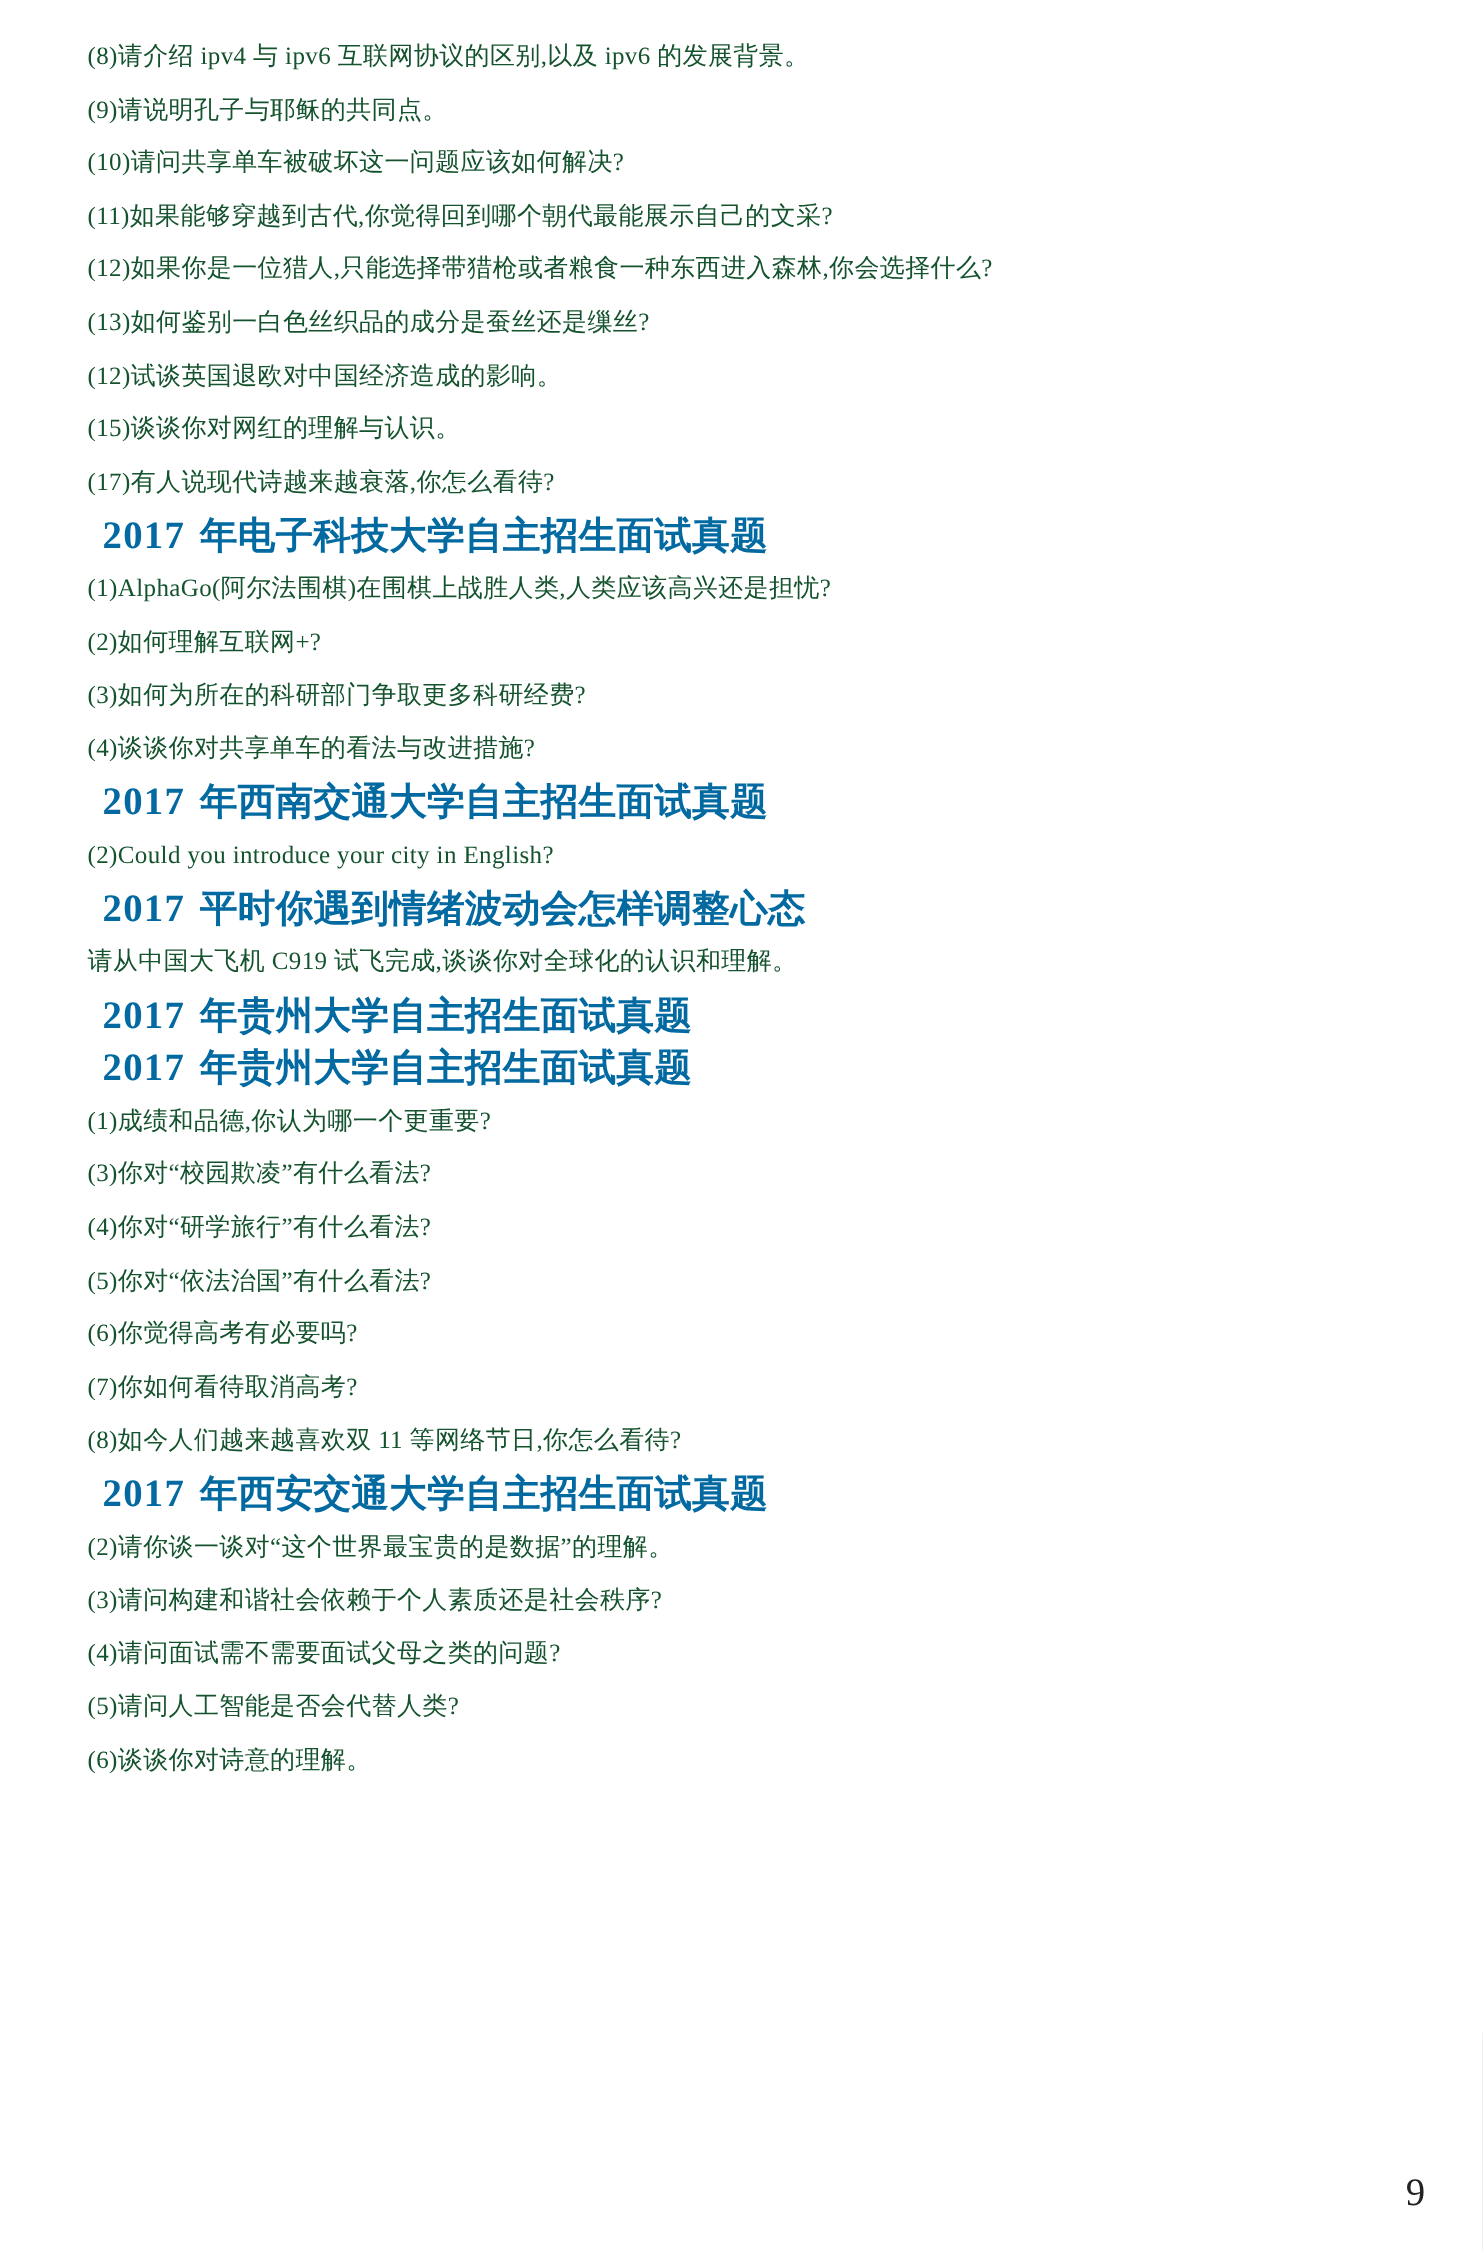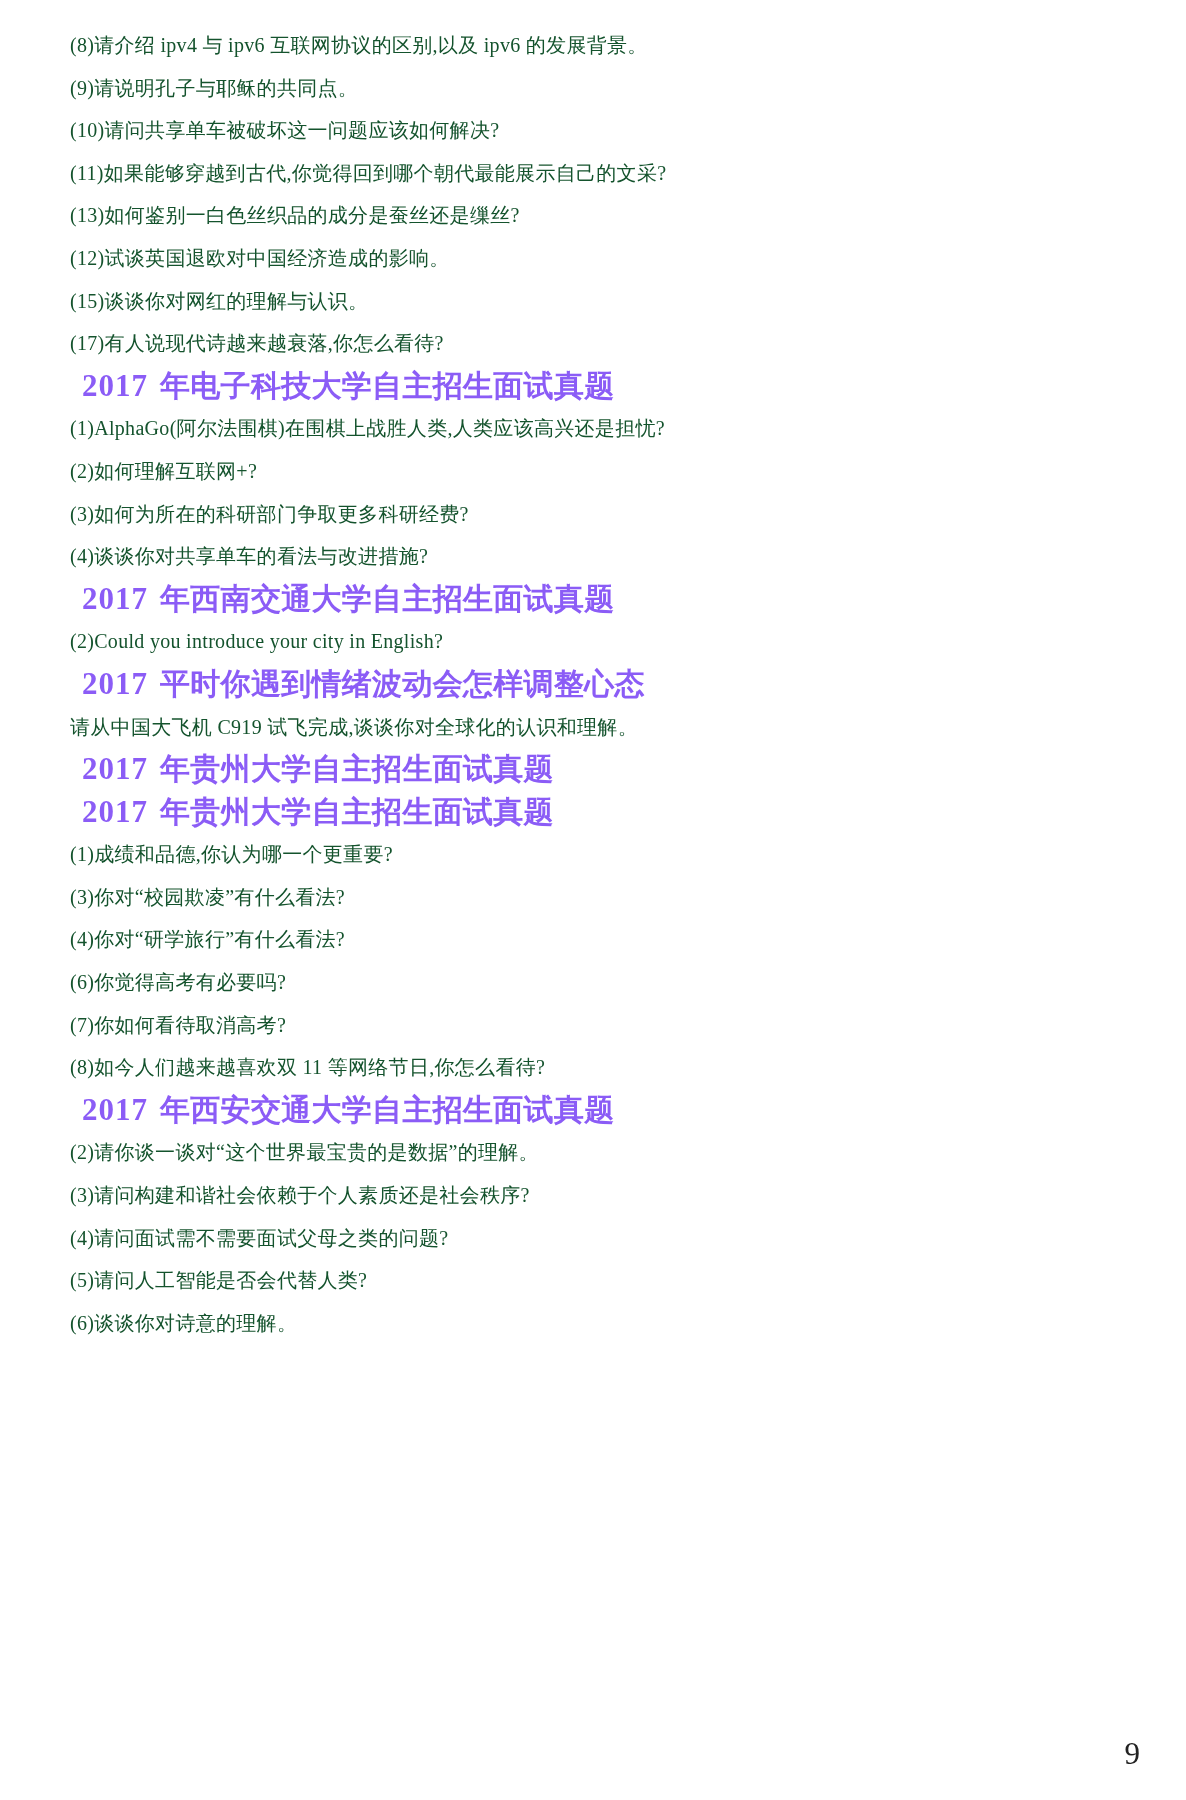--- a/index.html
+++ b/index.html
@@ -21,21 +21,21 @@
     height:42.6px;
     color:#14532d;
     white-space:nowrap;
     letter-spacing:0.3px;
   }
   .line.header{
     font-family:"Liberation Sans","DejaVu Sans",sans-serif;
     font-weight:700;
     font-size:30px;
     padding-left:12px;
-    color:#8b5cf6;
+    color:#0369a1;
   }
   .line.header .year{
     font-family:"Liberation Serif","DejaVu Serif",serif;
     font-weight:700;
     font-size:31px;
     letter-spacing:1px;
     margin-right:12px;
   }
   .page-number{
     position:absolute;
@@ -48,38 +48,40 @@
 </style>
 </head>
 <body>
 
 <div class="page">
   <div class="content">
       <div class="line">(8)请介绍 ipv4 与 ipv6 互联网协议的区别,以及 ipv6 的发展背景。</div>
       <div class="line">(9)请说明孔子与耶稣的共同点。</div>
       <div class="line">(10)请问共享单车被破坏这一问题应该如何解决?</div>
       <div class="line">(11)如果能够穿越到古代,你觉得回到哪个朝代最能展示自己的文采?</div>
+      <div class="line">(12)如果你是一位猎人,只能选择带猎枪或者粮食一种东西进入森林,你会选择什么?</div>
       <div class="line">(13)如何鉴别一白色丝织品的成分是蚕丝还是缫丝?</div>
       <div class="line">(12)试谈英国退欧对中国经济造成的影响。</div>
       <div class="line">(15)谈谈你对网红的理解与认识。</div>
       <div class="line">(17)有人说现代诗越来越衰落,你怎么看待?</div>
       <div class="line header"><span class="year">2017</span><span>年电子科技大学自主招生面试真题</span></div>
       <div class="line">(1)AlphaGo(阿尔法围棋)在围棋上战胜人类,人类应该高兴还是担忧?</div>
       <div class="line">(2)如何理解互联网+?</div>
       <div class="line">(3)如何为所在的科研部门争取更多科研经费?</div>
       <div class="line">(4)谈谈你对共享单车的看法与改进措施?</div>
       <div class="line header"><span class="year">2017</span><span>年西南交通大学自主招生面试真题</span></div>
       <div class="line">(2)Could you introduce your city in English?</div>
       <div class="line header"><span class="year">2017</span><span>平时你遇到情绪波动会怎样调整心态</span></div>
       <div class="line">请从中国大飞机 C919 试飞完成,谈谈你对全球化的认识和理解。</div>
       <div class="line header"><span class="year">2017</span><span>年贵州大学自主招生面试真题</span></div>
       <div class="line header"><span class="year">2017</span><span>年贵州大学自主招生面试真题</span></div>
       <div class="line">(1)成绩和品德,你认为哪一个更重要?</div>
       <div class="line">(3)你对“校园欺凌”有什么看法?</div>
       <div class="line">(4)你对“研学旅行”有什么看法?</div>
+      <div class="line">(5)你对“依法治国”有什么看法?</div>
       <div class="line">(6)你觉得高考有必要吗?</div>
       <div class="line">(7)你如何看待取消高考?</div>
       <div class="line">(8)如今人们越来越喜欢双 11 等网络节日,你怎么看待?</div>
       <div class="line header"><span class="year">2017</span><span>年西安交通大学自主招生面试真题</span></div>
       <div class="line">(2)请你谈一谈对“这个世界最宝贵的是数据”的理解。</div>
       <div class="line">(3)请问构建和谐社会依赖于个人素质还是社会秩序?</div>
       <div class="line">(4)请问面试需不需要面试父母之类的问题?</div>
       <div class="line">(5)请问人工智能是否会代替人类?</div>
       <div class="line">(6)谈谈你对诗意的理解。</div>
     </div>

